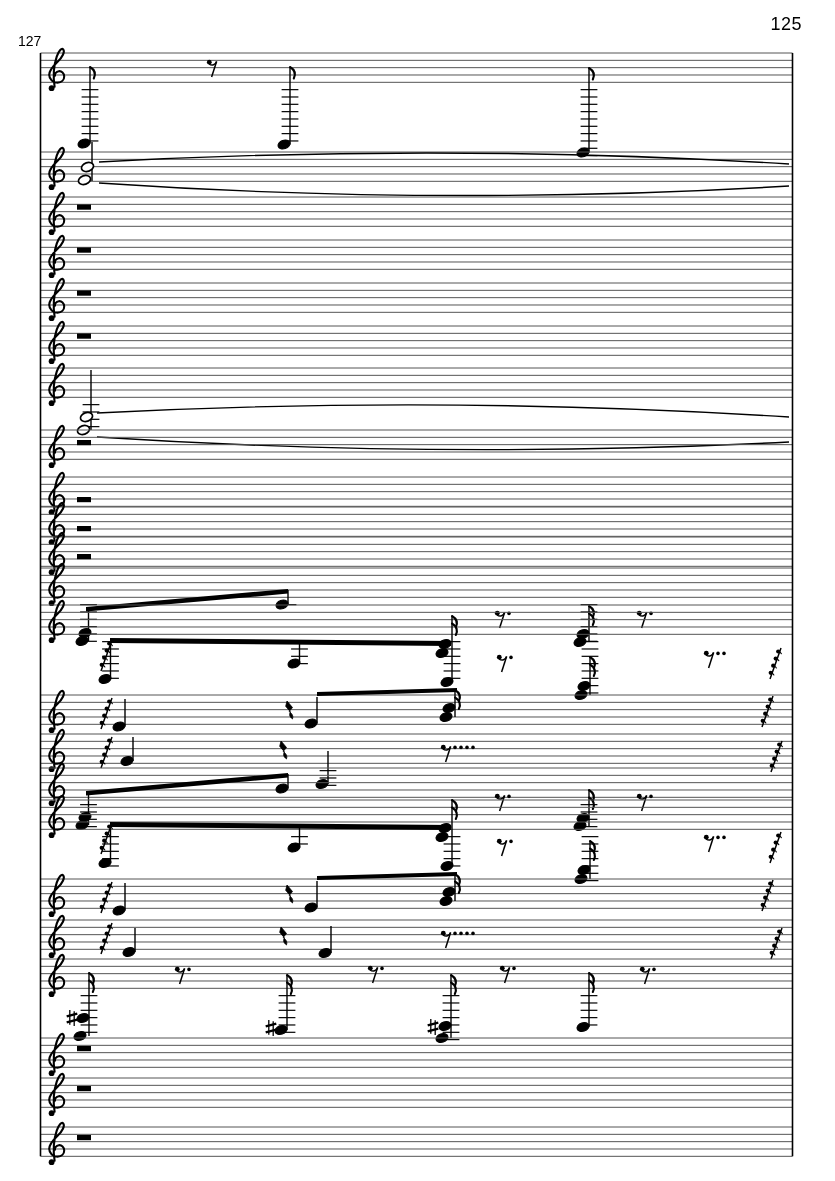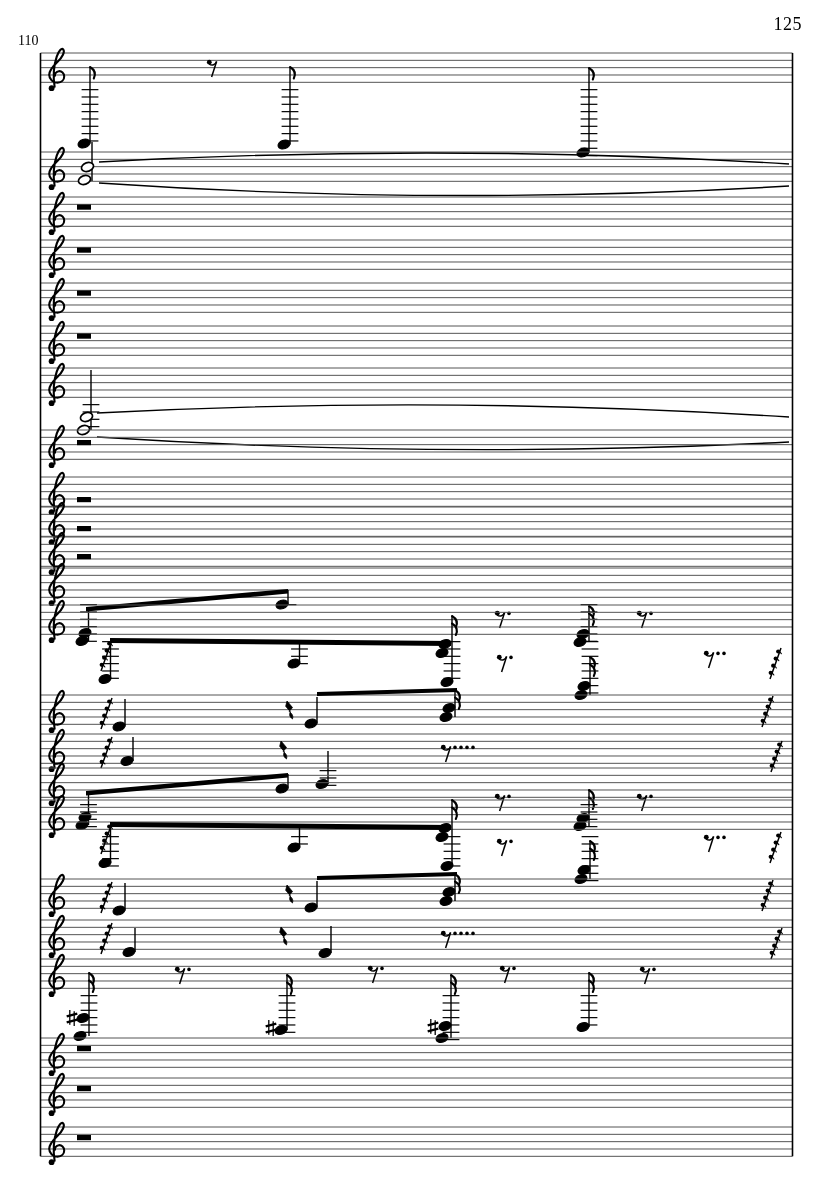--- a/index.html
+++ b/index.html
@@ -1,17 +1,17 @@
 <!DOCTYPE html>
 <html><head>
 <meta charset="utf-8">
 <style>
   html,body{margin:0;padding:0;background:#888;}
   #page{position:relative;width:835px;height:1181px;background:#ffffff;margin:0 auto;overflow:hidden;
-        font-family:Liberation Serif, serif;}
+        font-family:Liberation Sans, sans-serif;}
   #score{position:absolute;left:0;top:0;}
   .pgnum{position:absolute;color:#000;}
   #page-number{right:33px;top:14px;font-size:18px;letter-spacing:0.5px;}
   #measure-number{left:18px;top:33px;font-size:14px;}
 </style>
 </head>
 <body>
 
 <div id="page">
   <svg id="score" xmlns="http://www.w3.org/2000/svg" width="835" height="1181" viewBox="0 0 835 1181">
@@ -885,14 +885,14 @@
         <g>
           <rect x="77" y="1135" width="14" height="5.2" fill="#000000"></rect>
         </g>
       </g>
       <g>
         <line x1="40.5" y1="53" x2="40.5" y2="1156.3" stroke="#000000" stroke-width="1.6"></line>
         <line x1="792.5" y1="53" x2="792.5" y2="1156.3" stroke="#000000" stroke-width="1.6"></line>
       </g>
     </svg>
   <div id="page-number" class="pgnum">125</div>
-  <div id="measure-number" class="pgnum">110</div>
+  <div id="measure-number" class="pgnum">127</div>
 </div>
 
 </body></html>

